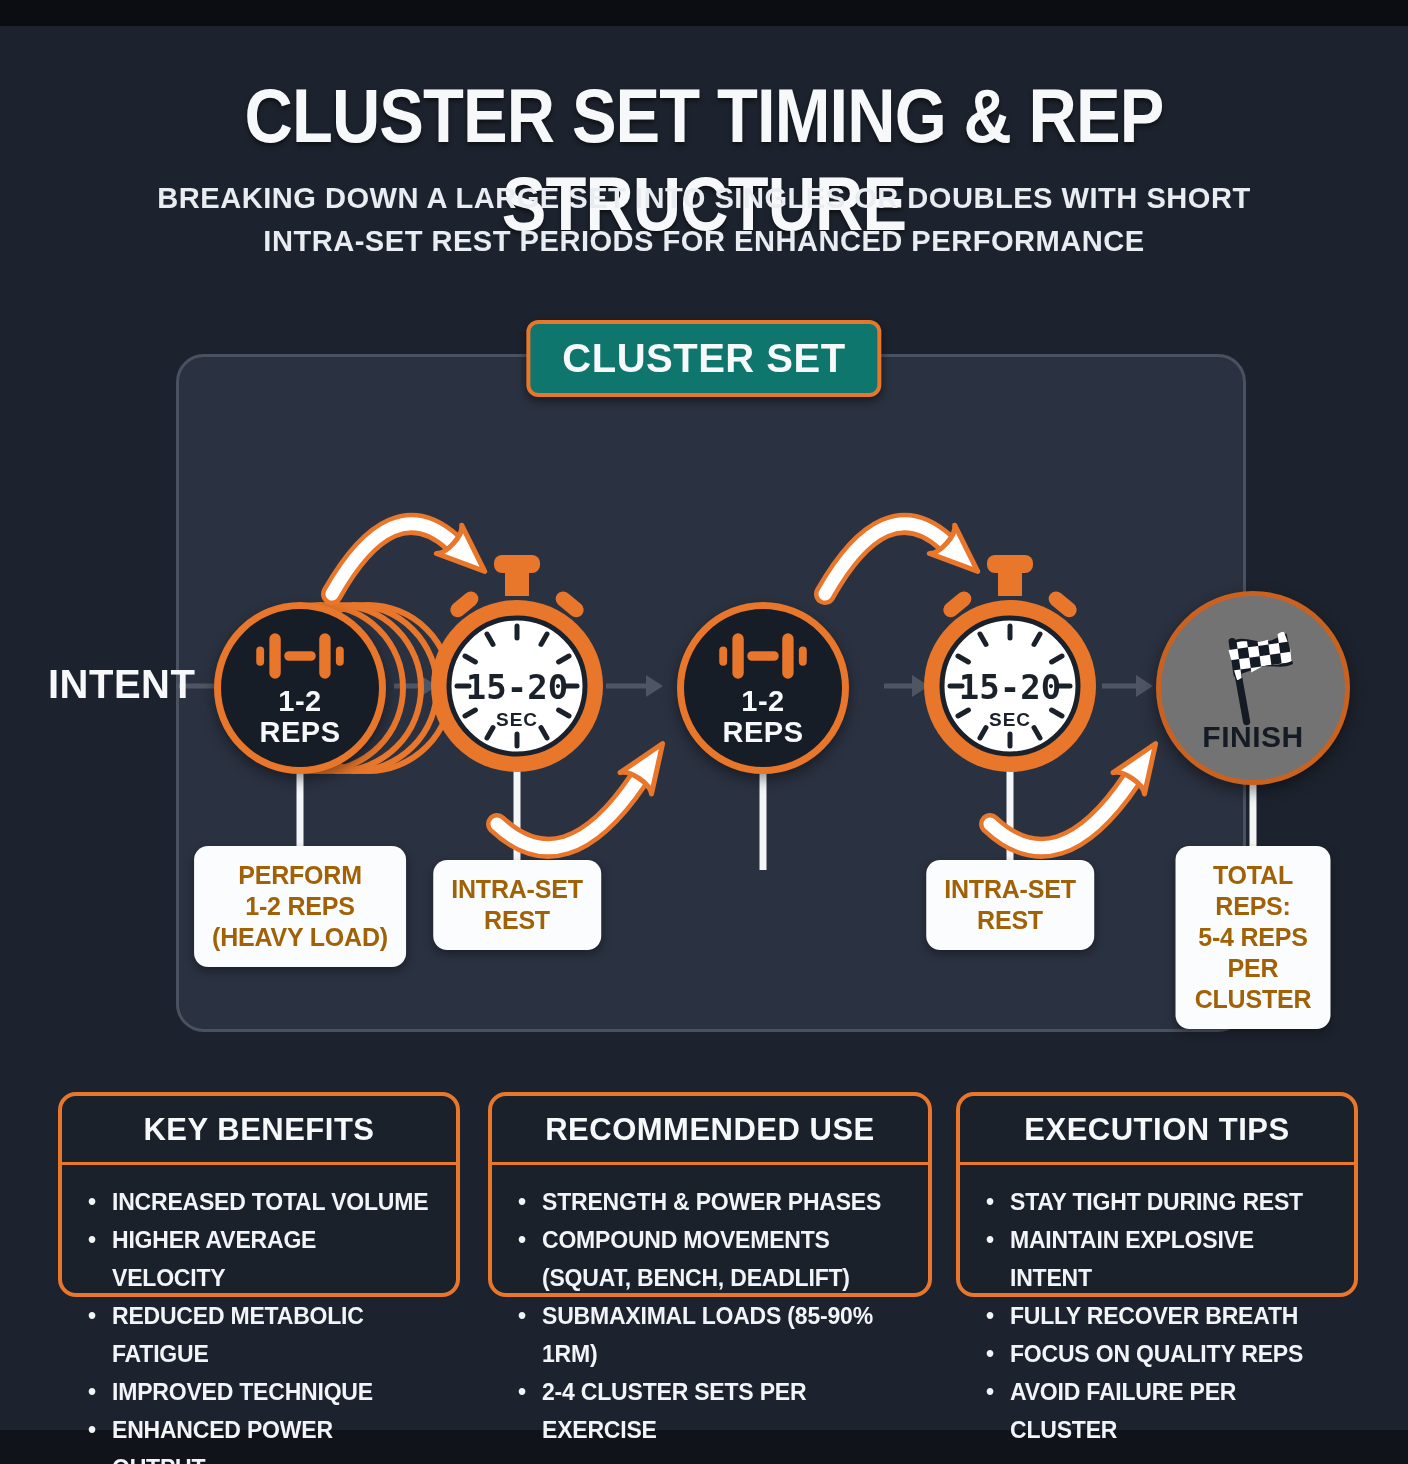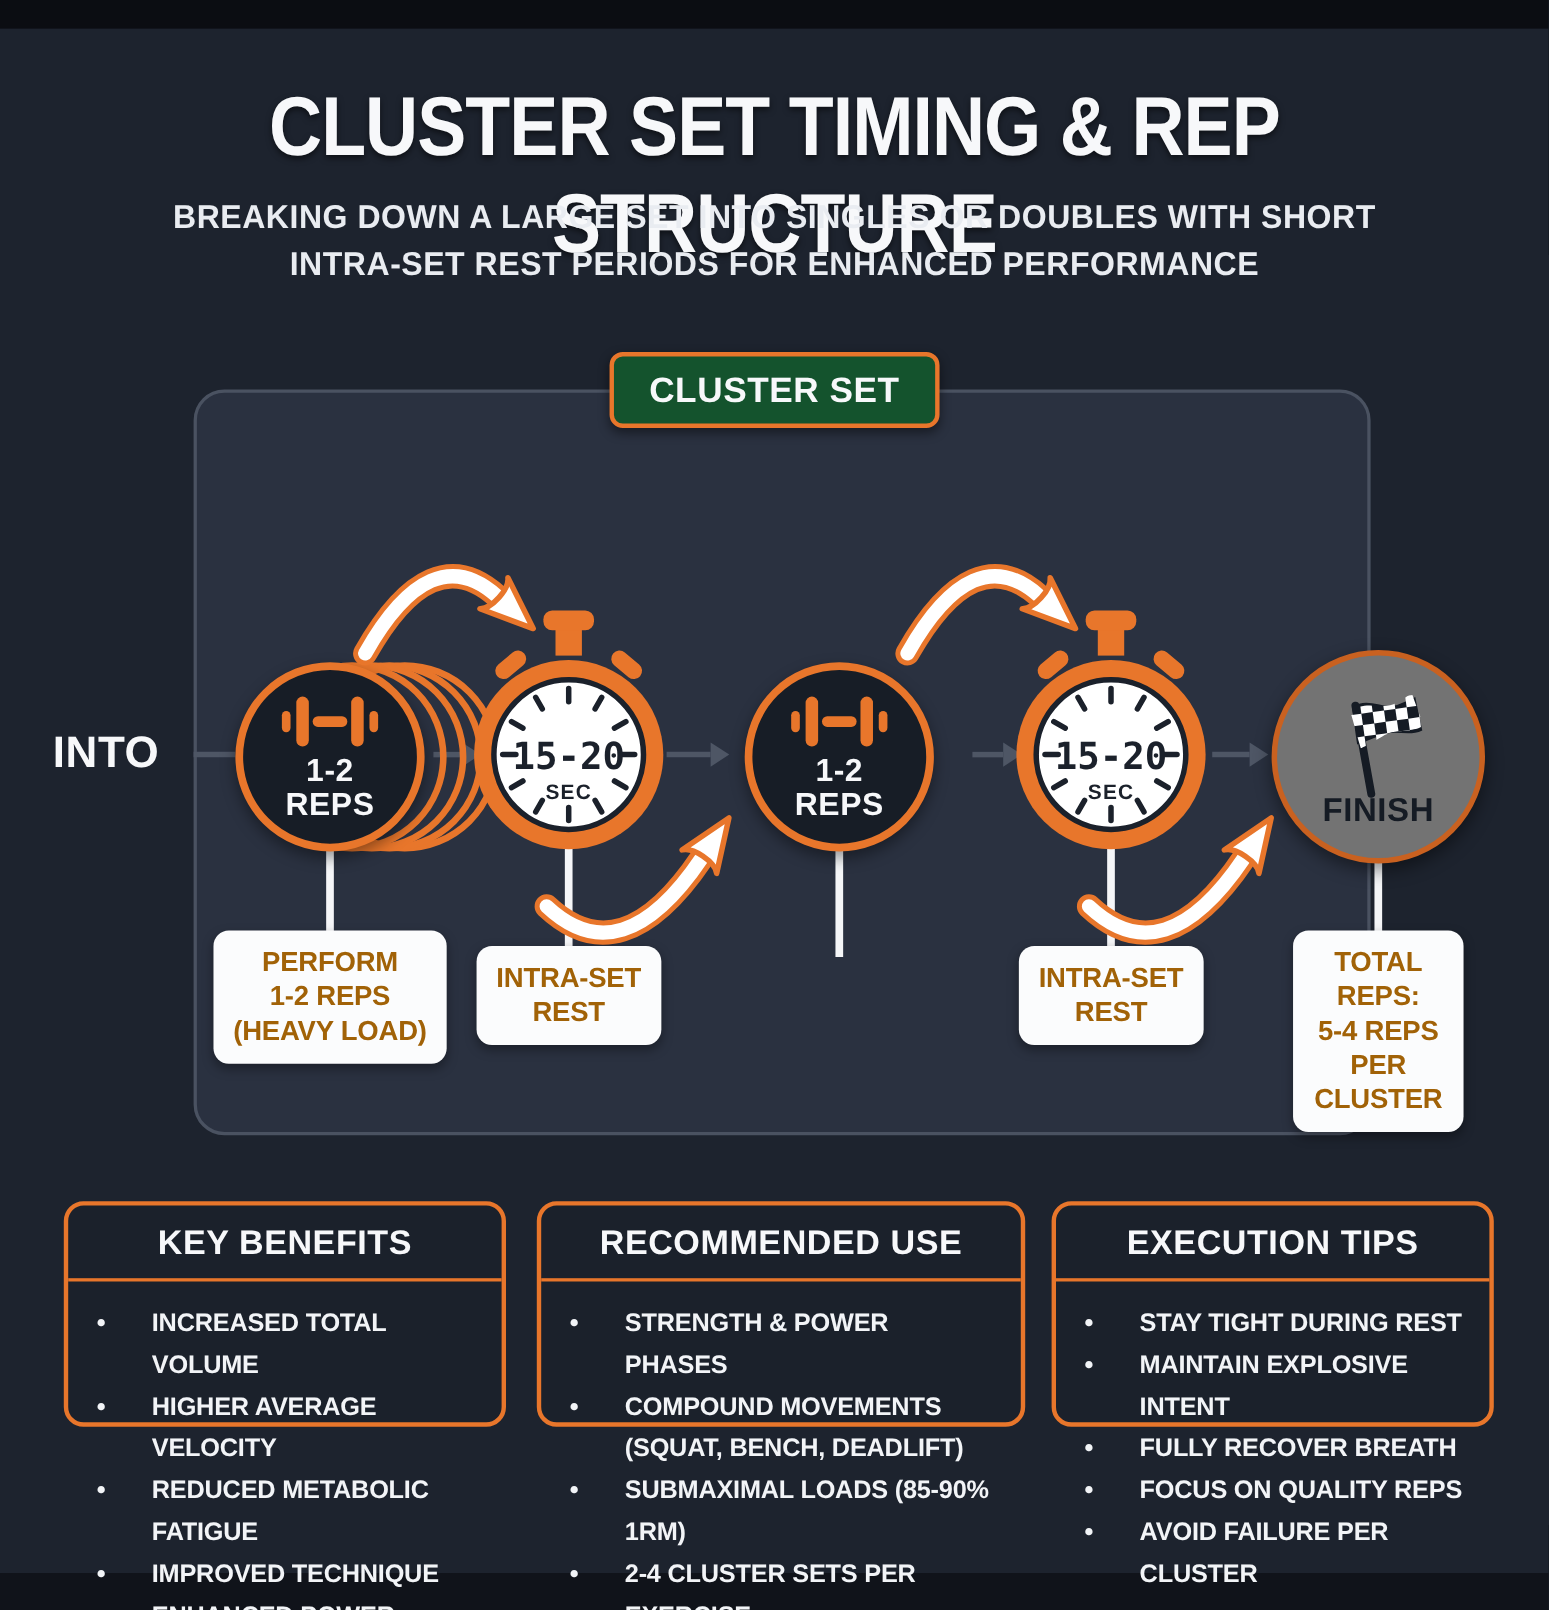--- a/index.html
+++ b/index.html
@@ -27,22 +27,22 @@
     transform:scaleX(0.97);transform-origin:50% 50%;
   }
 
   
   .panel{
     position:absolute;left:176px;top:354px;width:1064px;height:672px;
     background:#2a3140;border:3px solid #4a5261;border-radius:28px;z-index:0;
   }
   .badge{
     position:absolute;left:50%;top:320px;transform:translateX(-50%);
-    background:#14532d;border:4px solid #e8762b;border-radius:12px;
-    color:#f7f8fa;font-size:32px;font-weight:bold;letter-spacing:.5px;
+    background:#0f766e;border:4px solid #e8762b;border-radius:12px;
+    color:#f7f8fa;font-size:40px;font-weight:bold;letter-spacing:.5px;
     padding:12px 32px;z-index:4;white-space:nowrap;
     box-shadow:0 4px 10px rgba(0,0,0,.45);
   }
   .start-label{
     position:absolute;left:48px;top:662px;color:#f7f8fa;
     font-size:40px;font-weight:bold;z-index:2;letter-spacing:.5px;
   }
 
   svg.connectors, svg.arcs{
     position:absolute;left:0;top:0;width:1408px;height:1464px;
@@ -95,21 +95,21 @@
     text-align:center;color:#f7f8fa;font-size:31px;font-weight:bold;
     letter-spacing:.5px;padding:16px 0 14px 0;
   }
   .card-divider{height:0;border-top:3px solid #e8762b;}
   .card ul{list-style:none;margin:0;padding:18px 24px 0 26px;}
   .card li{
     display:flex;color:#f2f4f7;font-weight:bold;font-size:23px;
     line-height:38px;letter-spacing:-0.2px;
   }
   .card li .bullet{width:24px;flex:0 0 24px;}
-  .card li .item-text{white-space:pre-line;margin-left:26px;}
+  .card li .item-text{white-space:pre-line;}
   .card-benefits{left:58px;width:402px;}
   .card-use{left:488px;width:444px;}
   .card-tips{left:956px;width:402px;}
 </style>
 </head>
 <body>
 
 <div class="stage">
 
   <svg width="0" height="0" style="position:absolute">
@@ -153,21 +153,21 @@
   <div class="strip-bottom"></div>
 
   <h1 class="title">CLUSTER SET TIMING &amp; REP STRUCTURE</h1>
   <div class="subtitle">
     <div>BREAKING DOWN A LARGE SET INTO SINGLES OR DOUBLES WITH SHORT</div>
     <div>INTRA-SET REST PERIODS FOR ENHANCED PERFORMANCE</div>
   </div>
 
   <div class="panel"></div>
   <div class="badge">CLUSTER SET</div>
-  <div class="start-label">INTO</div>
+  <div class="start-label">INTENT</div>
 
   <svg class="connectors" viewBox="0 0 1408 1464">
     <g stroke="#4e5665" stroke-width="5">
       <line x1="176" y1="686" x2="214" y2="686"></line>
       <line x1="394" y1="686" x2="420" y2="686"></line>
       <line x1="606" y1="686" x2="646" y2="686"></line>
       <line x1="884" y1="686" x2="912" y2="686"></line>
       <line x1="1102" y1="686" x2="1136" y2="686"></line>
     </g>
     <g fill="#4e5665">

